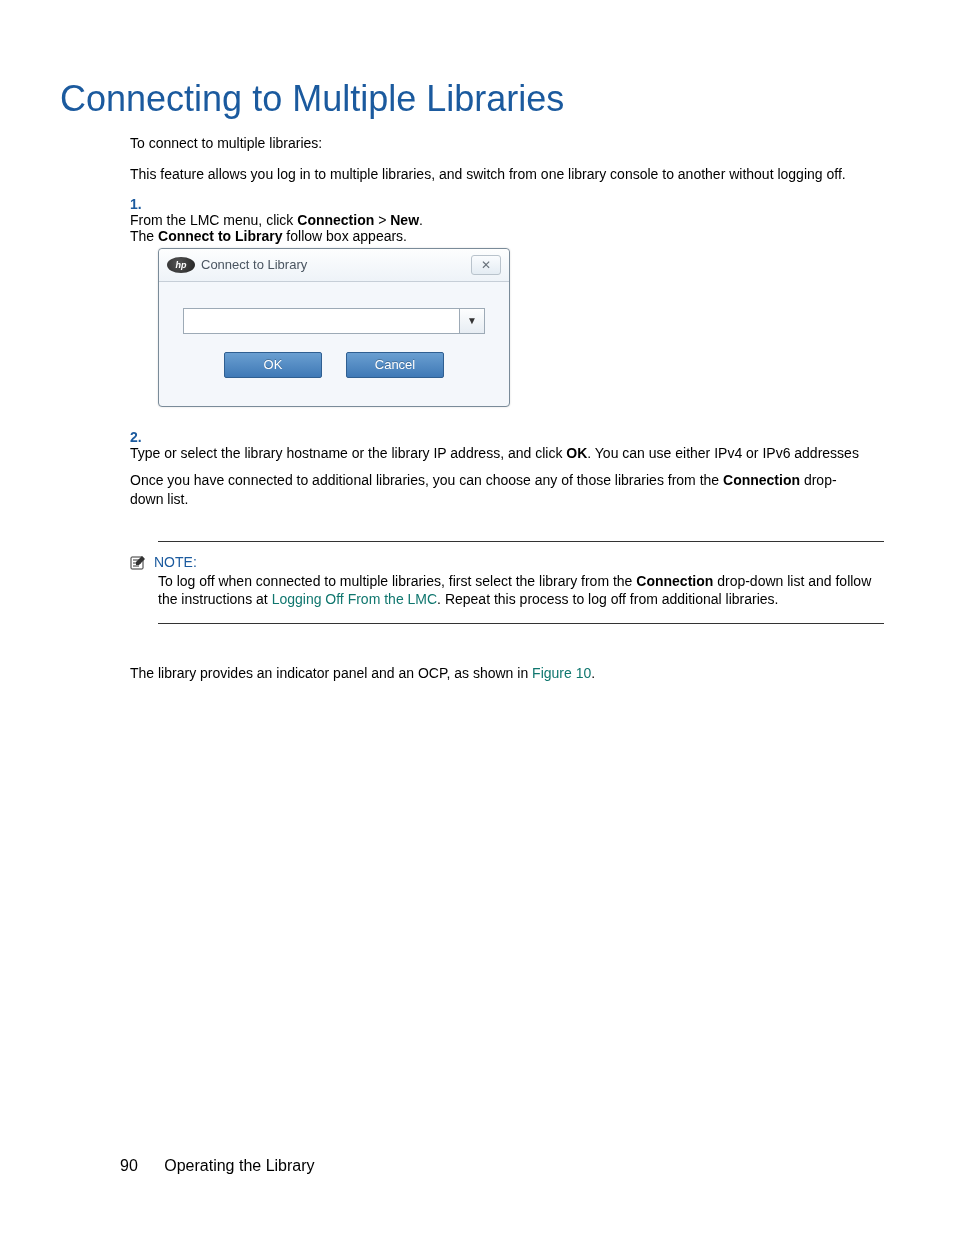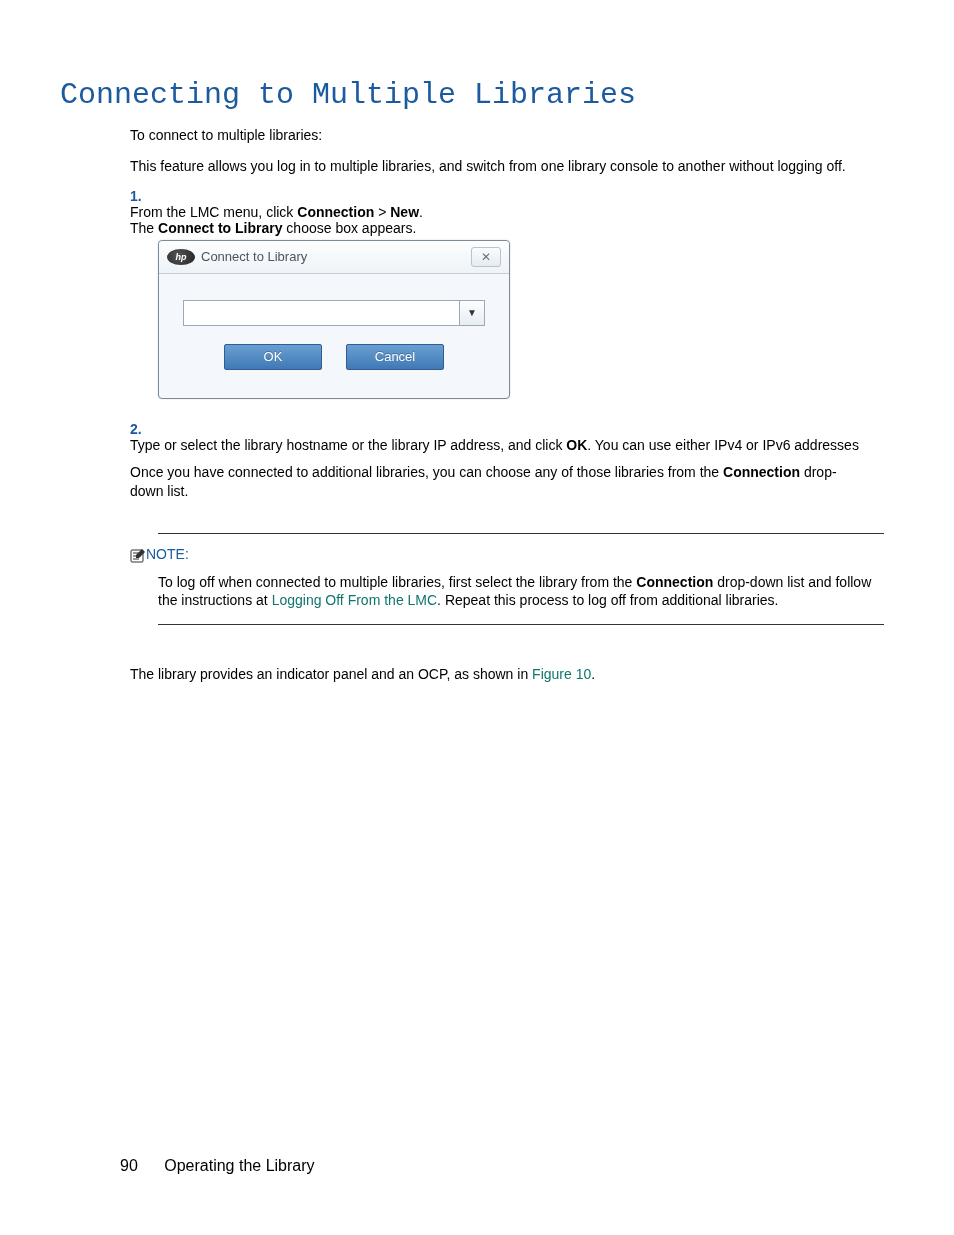--- a/index.html
+++ b/index.html
@@ -11,23 +11,23 @@
     padding: 0;
     width: 954px;
     height: 1235px;
     position: relative;
     box-sizing: border-box;
   }
   .page {
     padding: 78px 60px 40px 60px;
   }
   h1 {
-    font-family: Liberation Mono, monospace;
+    font-family: Liberation Sans, sans-serif;
     font-weight: 300;
-    font-size: 30px;
+    font-size: 36px;
     color: #1b5a9e;
     margin: 0 0 14px 0;
   }
   .body-block {
     margin-left: 70px;
     margin-right: 10px;
   }
   p {
     margin: 0 0 12px 0;
     line-height: 1.35;
@@ -127,23 +127,23 @@
   .note-block {
     border-top:1px solid #333;
     border-bottom:1px solid #333;
     margin: 20px 0 40px 28px;
     padding: 12px 0 14px 0;
     position: relative;
   }
   .note-head {
     color:#1b5a9e;
     font-weight:400;
-    display:flex; align-items:center; 
+    display:flex; align-items:flex-start; gap:8px;
     margin-left:-28px;
-    margin-bottom:11px;
+    margin-bottom:2px;
   }
   .note-icon {
     width:16px; height:14px;
     color:#333;
     font-size:14px;
   }
   .note-text p { margin:0; }
 
   .footer {
     position:absolute;
@@ -166,21 +166,21 @@
     <p>This feature allows you log in to multiple libraries, and switch from one library console to another without logging off.</p>
 
     <ol>
       <li>
         <span class="num">1.</span>
         <span class="li-body">
           <span>
             <span>From the LMC menu, click </span><b>Connection</b><span> &gt; </span><b>New</b><span>.</span>
           </span><br>
           <span>
-            <span>The </span><b>Connect to Library</b><span> choose box appears.</span>
+            <span>The </span><b>Connect to Library</b><span> follow box appears.</span>
           </span>
 
           <div class="dialog-wrap">
             <div class="dialog">
               <div class="titlebar">
                 <div class="titlebar-left">
                   <span class="hp-icon">hp</span>
                   <span class="titlebar-title">Connect to Library</span>
                 </div>
                 <div class="close-btn">

